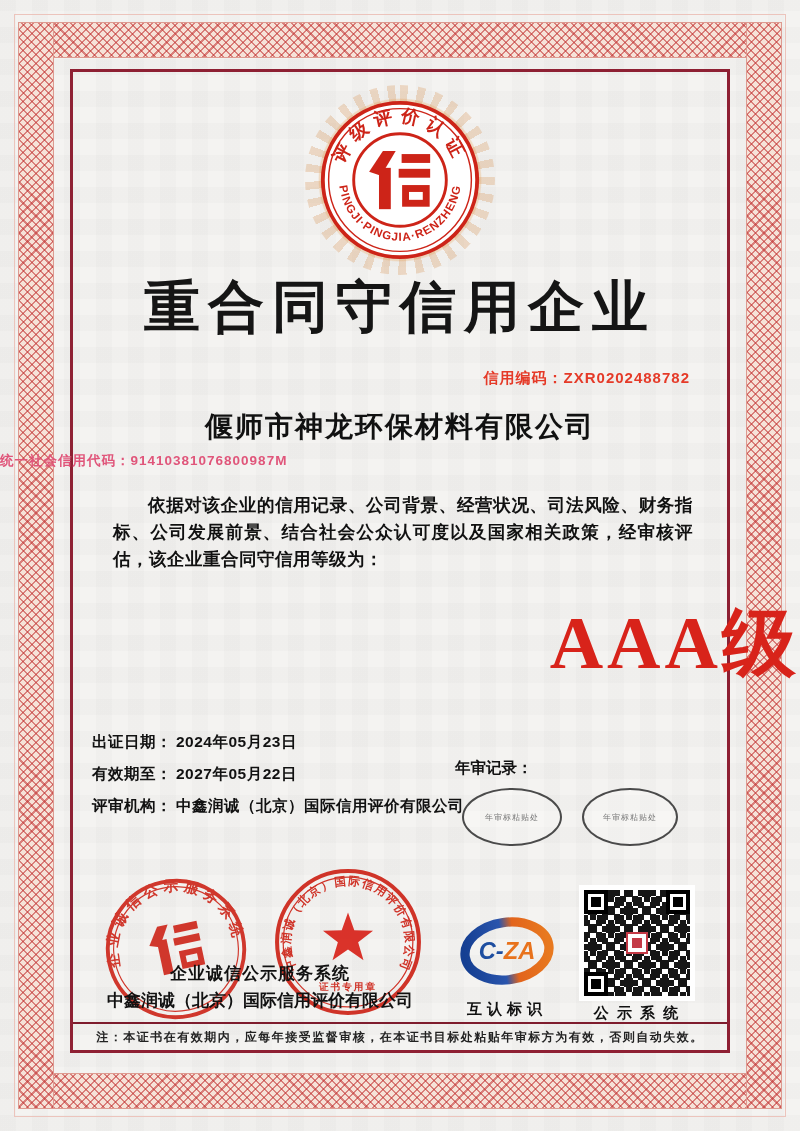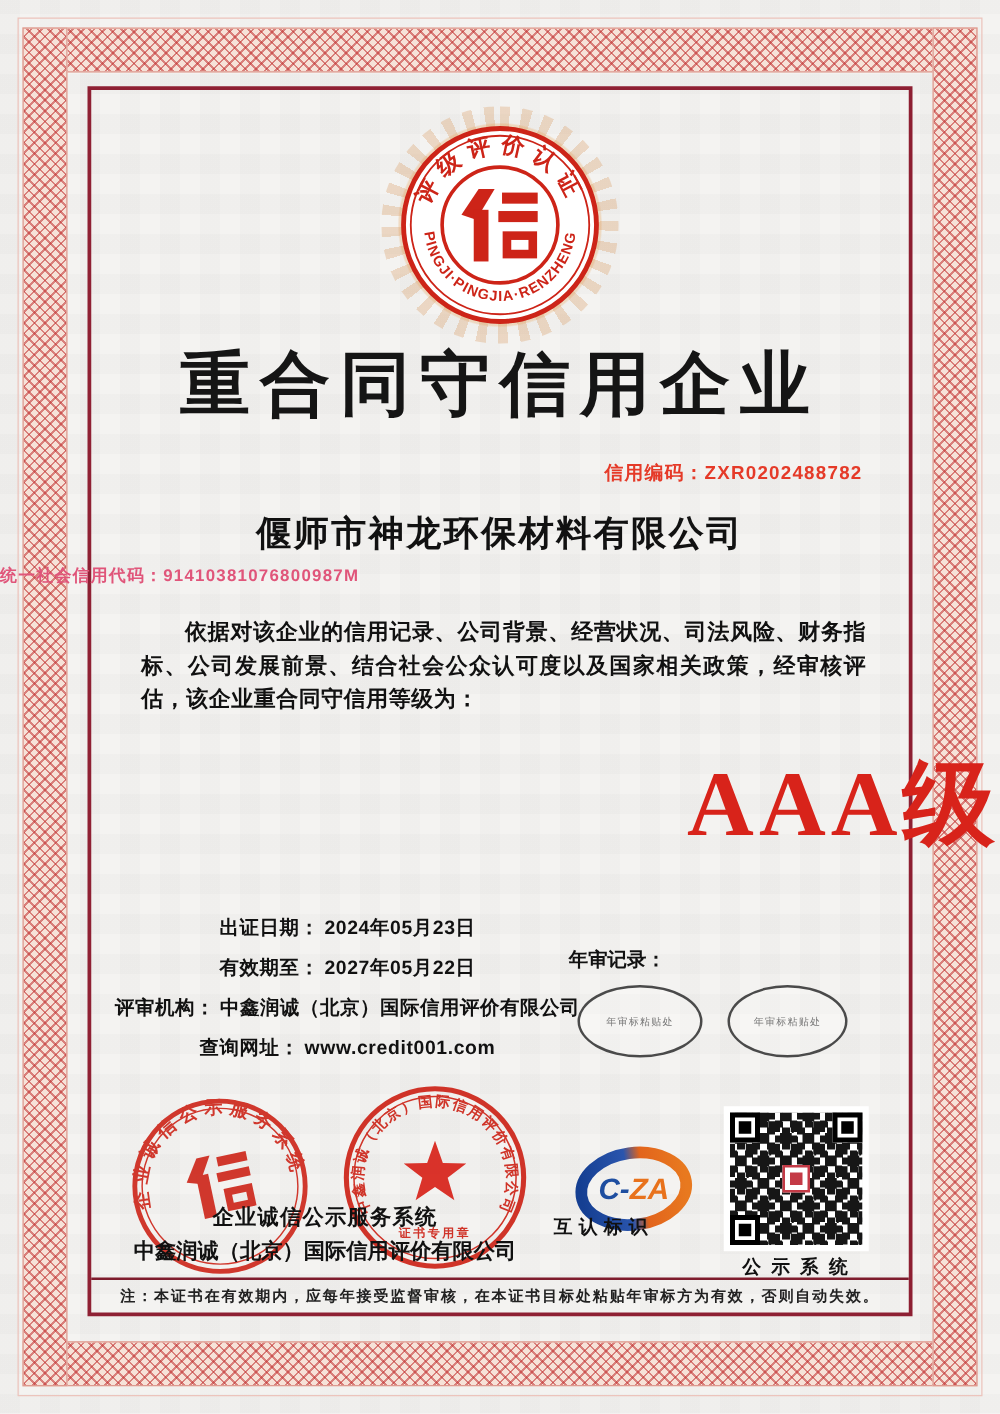--- a/index.html
+++ b/index.html
@@ -48,38 +48,38 @@
     font-size:28px;font-weight:900;color:#111;letter-spacing:2px;}
   .uscc{position:absolute;top:452px;left:0;width:800px;text-align:left;
     font-size:13.5px;font-weight:bold;color:#e0557a;letter-spacing:1px;}
   .statement{position:absolute;top:492px;left:113px;width:580px;
     font-size:17.5px;font-weight:bold;color:#111;line-height:1.55;
     text-align:justify;text-indent:2em;letter-spacing:0.5px;}
   .rating{position:absolute;top:594px;left:0;width:800px;text-align:right;
     font-family:"Liberation Serif",serif;font-size:74px;font-weight:900;color:#d8231a;letter-spacing:4px;}
   
   .details{position:absolute;left:92px;top:732px;}
-  .detail-row{font-size:15.5px;font-weight:bold;color:#111;margin-bottom:11px;letter-spacing:0.5px;text-align:center;}
+  .detail-row{font-size:15.5px;font-weight:bold;color:#111;margin-bottom:11px;letter-spacing:0.5px;}
   .detail-row .lab{margin-right:4px;}
   .annual-label{position:absolute;left:455px;top:758px;font-size:15.5px;font-weight:bold;color:#111;}
   .oval{position:absolute;border:2px solid #4a4a4a;border-radius:50%;
     display:flex;align-items:center;justify-content:center;
     font-size:8px;color:#777;letter-spacing:1px;background:rgba(255,255,255,.25);}
   .oval-1{left:462px;top:788px;width:96px;height:54px;}
   .oval-2{left:582px;top:788px;width:92px;height:54px;}
   
   .seal-left{position:absolute;left:103px;top:876px;width:146px;height:146px;opacity:.9;transform:rotate(-12deg);z-index:1;}
   .seal-right{position:absolute;left:272px;top:866px;width:152px;height:152px;opacity:.92;z-index:1;}
   .cap1{position:absolute;left:100px;top:962px;width:320px;text-align:center;
     font-size:17px;font-weight:900;color:#111;letter-spacing:1px;z-index:2;}
   .cap2{position:absolute;left:58px;top:989px;width:404px;text-align:center;
     font-size:17px;font-weight:900;color:#111;z-index:2;}
   
   .cza{position:absolute;left:452px;top:913px;width:110px;height:76px;}
-  .cza-label{position:absolute;left:443px;top:972px;width:128px;text-align:left;
+  .cza-label{position:absolute;left:443px;top:1000px;width:128px;text-align:center;
     font-size:15px;font-weight:900;color:#111;letter-spacing:5px;}
   .qr{position:absolute;left:584px;top:890px;width:106px;height:106px;background:
       repeating-conic-gradient(#161616 0% 25%, transparent 0% 50%) 0px 0px / 12px 12px,
       repeating-conic-gradient(#161616 0% 25%, transparent 0% 50%) 4px 7px / 18px 18px,
       #fff;
     outline:5px solid #fff;}
   .qfinder{position:absolute;width:24px;height:24px;border:4px solid #000;background:#fff;box-sizing:border-box;}
   .qfinder::after{content:"";position:absolute;inset:3px;background:#000;}
   .qf-tl{left:0;top:0;} .qf-tr{right:0;top:0;} .qf-bl{left:0;bottom:0;}
   .qlogo{position:absolute;left:50%;top:50%;transform:translate(-50%,-50%);
@@ -152,23 +152,20 @@
   <div class="details">
     <div class="detail-row">
       <span class="lab">出证日期：</span><span>2024年05月23日</span>
     </div>
     <div class="detail-row">
       <span class="lab">有效期至：</span><span>2027年05月22日</span>
     </div>
     <div class="detail-row">
       <span class="lab">评审机构：</span><span>中鑫润诚（北京）国际信用评价有限公司</span>
     </div>
-    <div class="detail-row">
-      <span class="lab">查询网址：</span><span>www.credit001.com</span>
-    </div>
   </div>
 
   <div class="annual-label">年审记录：</div>
   <div class="oval oval-1">
     <span>年审标粘贴处</span>
   </div>
   <div class="oval oval-2">
     <span>年审标粘贴处</span>
   </div>
 

